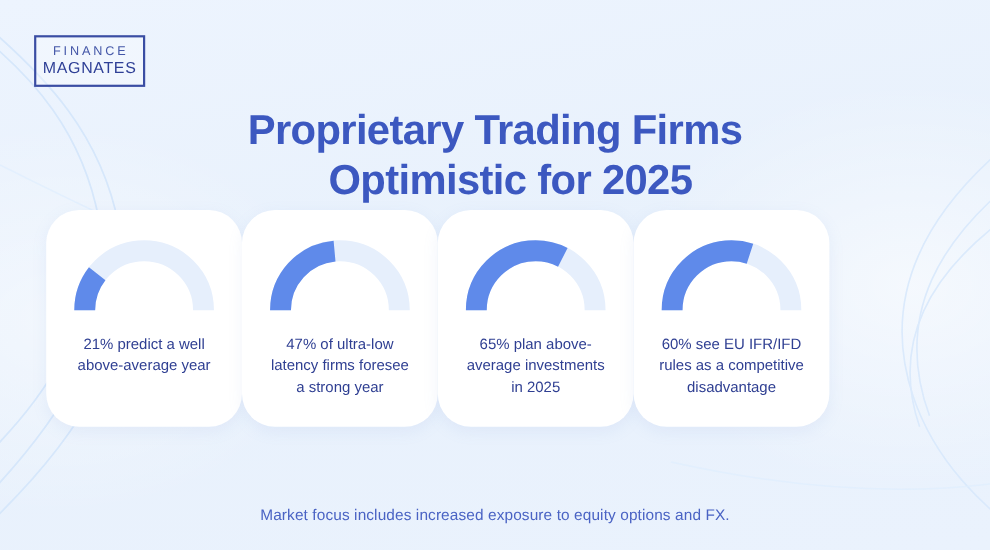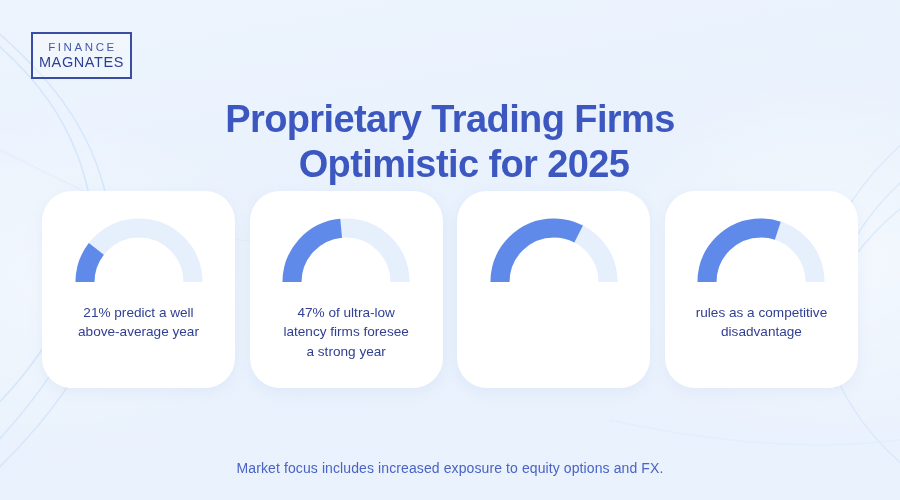--- a/index.html
+++ b/index.html
@@ -77,21 +77,21 @@
     line-height: 1.16;
     letter-spacing: -0.6px;
   }
   .title .l2 { display: block; padding-left: 28px; }
 
   
   .cards {
     position: absolute;
     left: 42px;
     top: 191px;
-    width: 816px;
+    width: 712px;
     height: 197px;
     display: flex;
     justify-content: space-between;
   }
   .card {
     width: 193px;
     height: 197px;
     background: #ffffff;
     border-radius: 30px;
     box-shadow: 0 4px 14px rgba(130,160,215,0.10);
@@ -190,28 +190,34 @@
         <div>latency firms foresee</div>
         <div>a strong year</div>
       </div>
     </div>
 
     <div class="card">
       <svg class="gauge" viewBox="0 0 128 68" aria-hidden="true">
         <path d="M10,64 A54,54 0 0 1 118,64" fill="none" stroke="#e6effc" stroke-width="19" stroke-linecap="butt"></path>
         <path class="gauge-arc" d="M10,64 A54,54 0 0 1 118,64" fill="none" stroke="#5f8aea" stroke-width="19" stroke-linecap="butt" stroke-dasharray="110.2854591369629 60.38447799682616" stroke-dashoffset="0"></path>
       </svg>
+      <div class="card-label" style="color: rgb(47, 63, 146);">
+        <div>65% plan above-</div>
+        <div>average investments</div>
+        <div>in 2025</div>
+      </div>
     </div>
 
     <div class="card">
       <svg class="gauge" viewBox="0 0 128 68" aria-hidden="true">
         <path d="M10,64 A54,54 0 0 1 118,64" fill="none" stroke="#e6effc" stroke-width="19" stroke-linecap="butt"></path>
         <path class="gauge-arc" d="M10,64 A54,54 0 0 1 118,64" fill="none" stroke="#5f8aea" stroke-width="19" stroke-linecap="butt" stroke-dasharray="101.80196228027343 68.86797485351563" stroke-dashoffset="0"></path>
       </svg>
       <div class="card-label" style="color: rgb(47, 63, 146);">
+        <div>60% see EU IFR/IFD</div>
         <div>rules as a competitive</div>
         <div>disadvantage</div>
       </div>
     </div>
 
   </div>
 
   <div class="caption" style="color: rgb(74, 99, 196);">Market focus includes increased exposure to equity options and FX.</div>
 
 </div>

